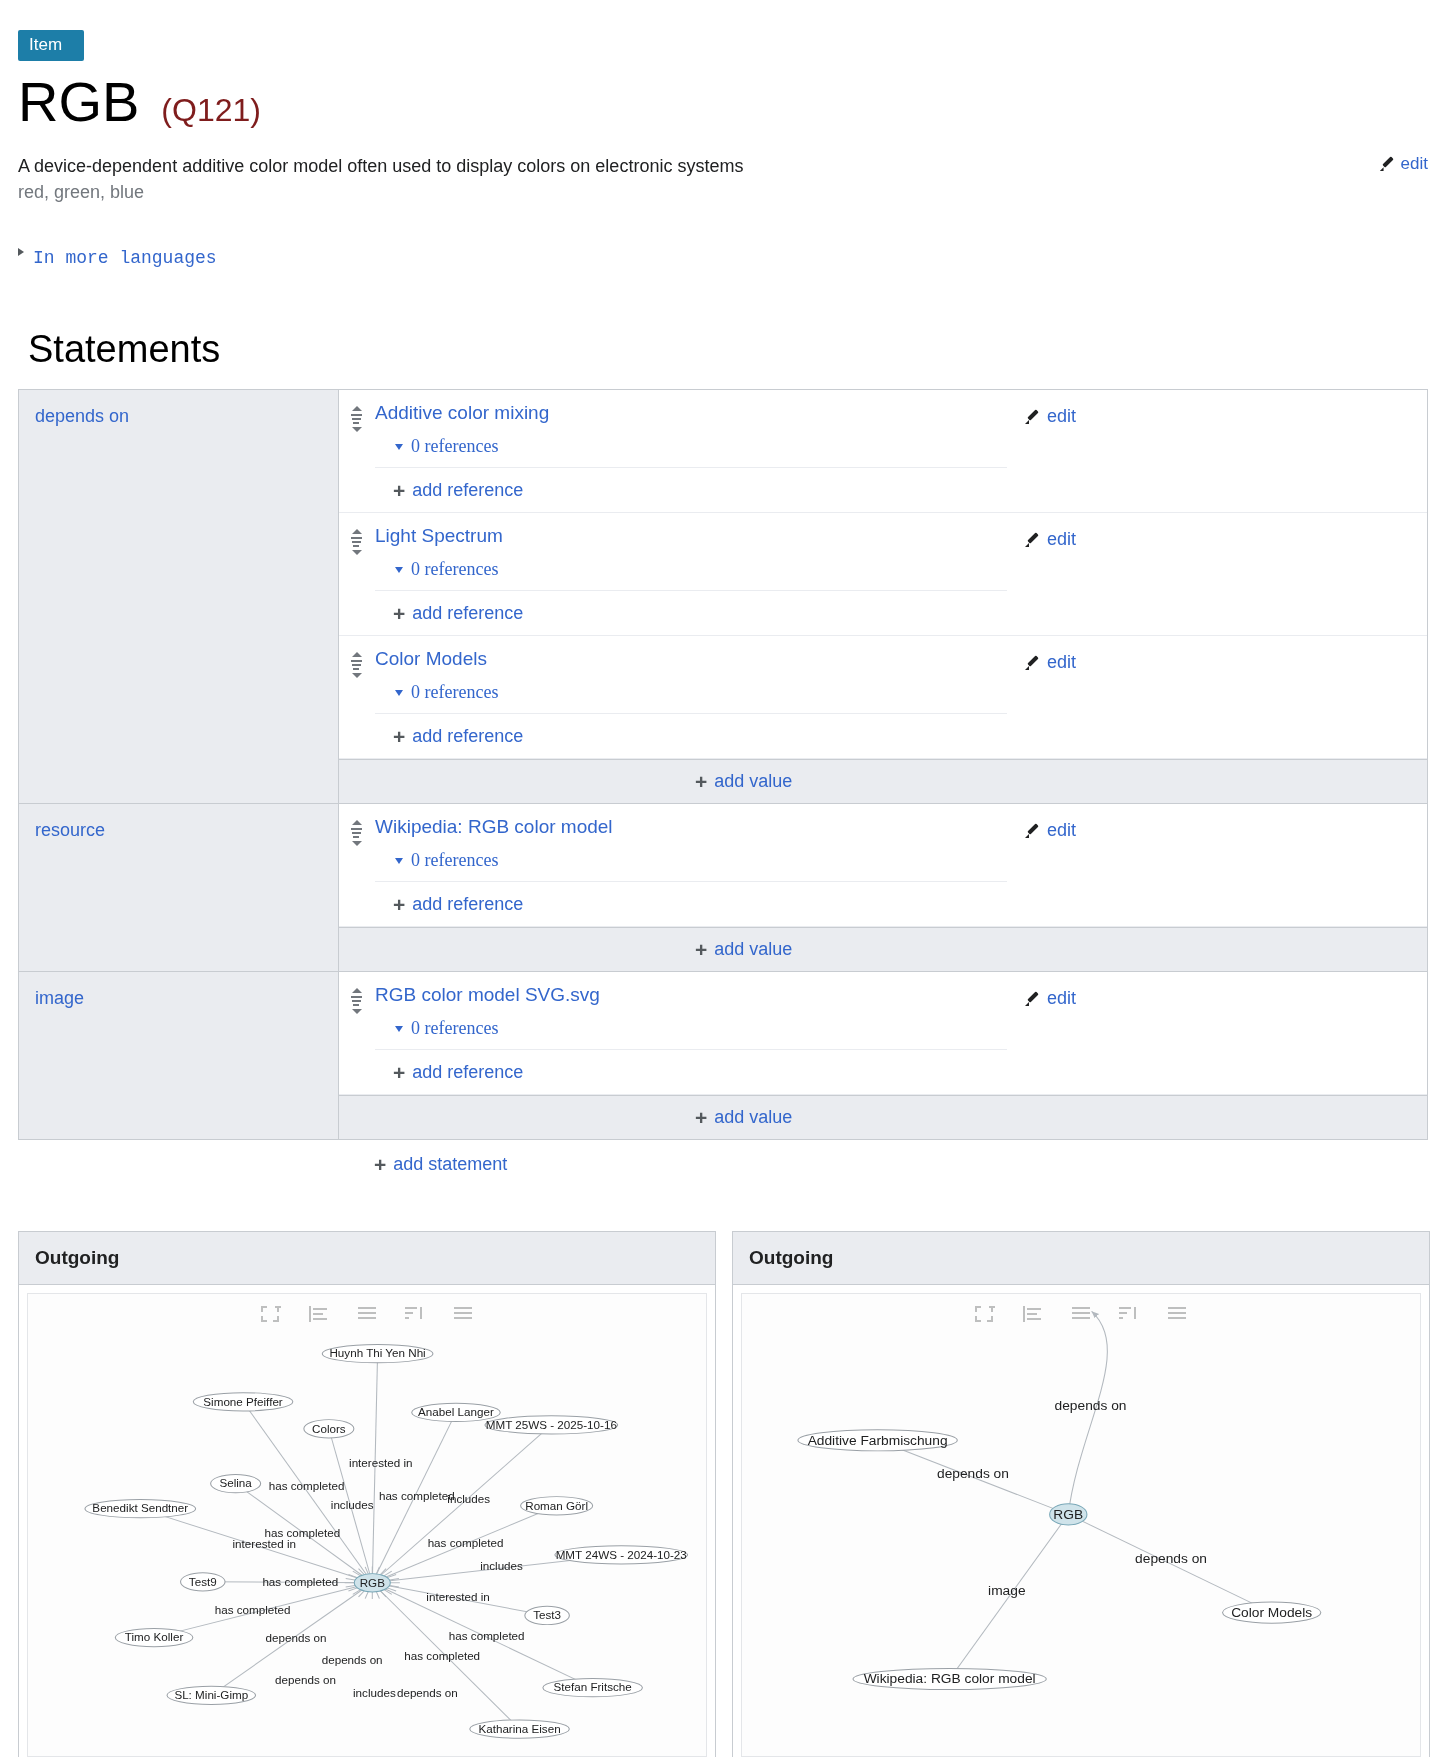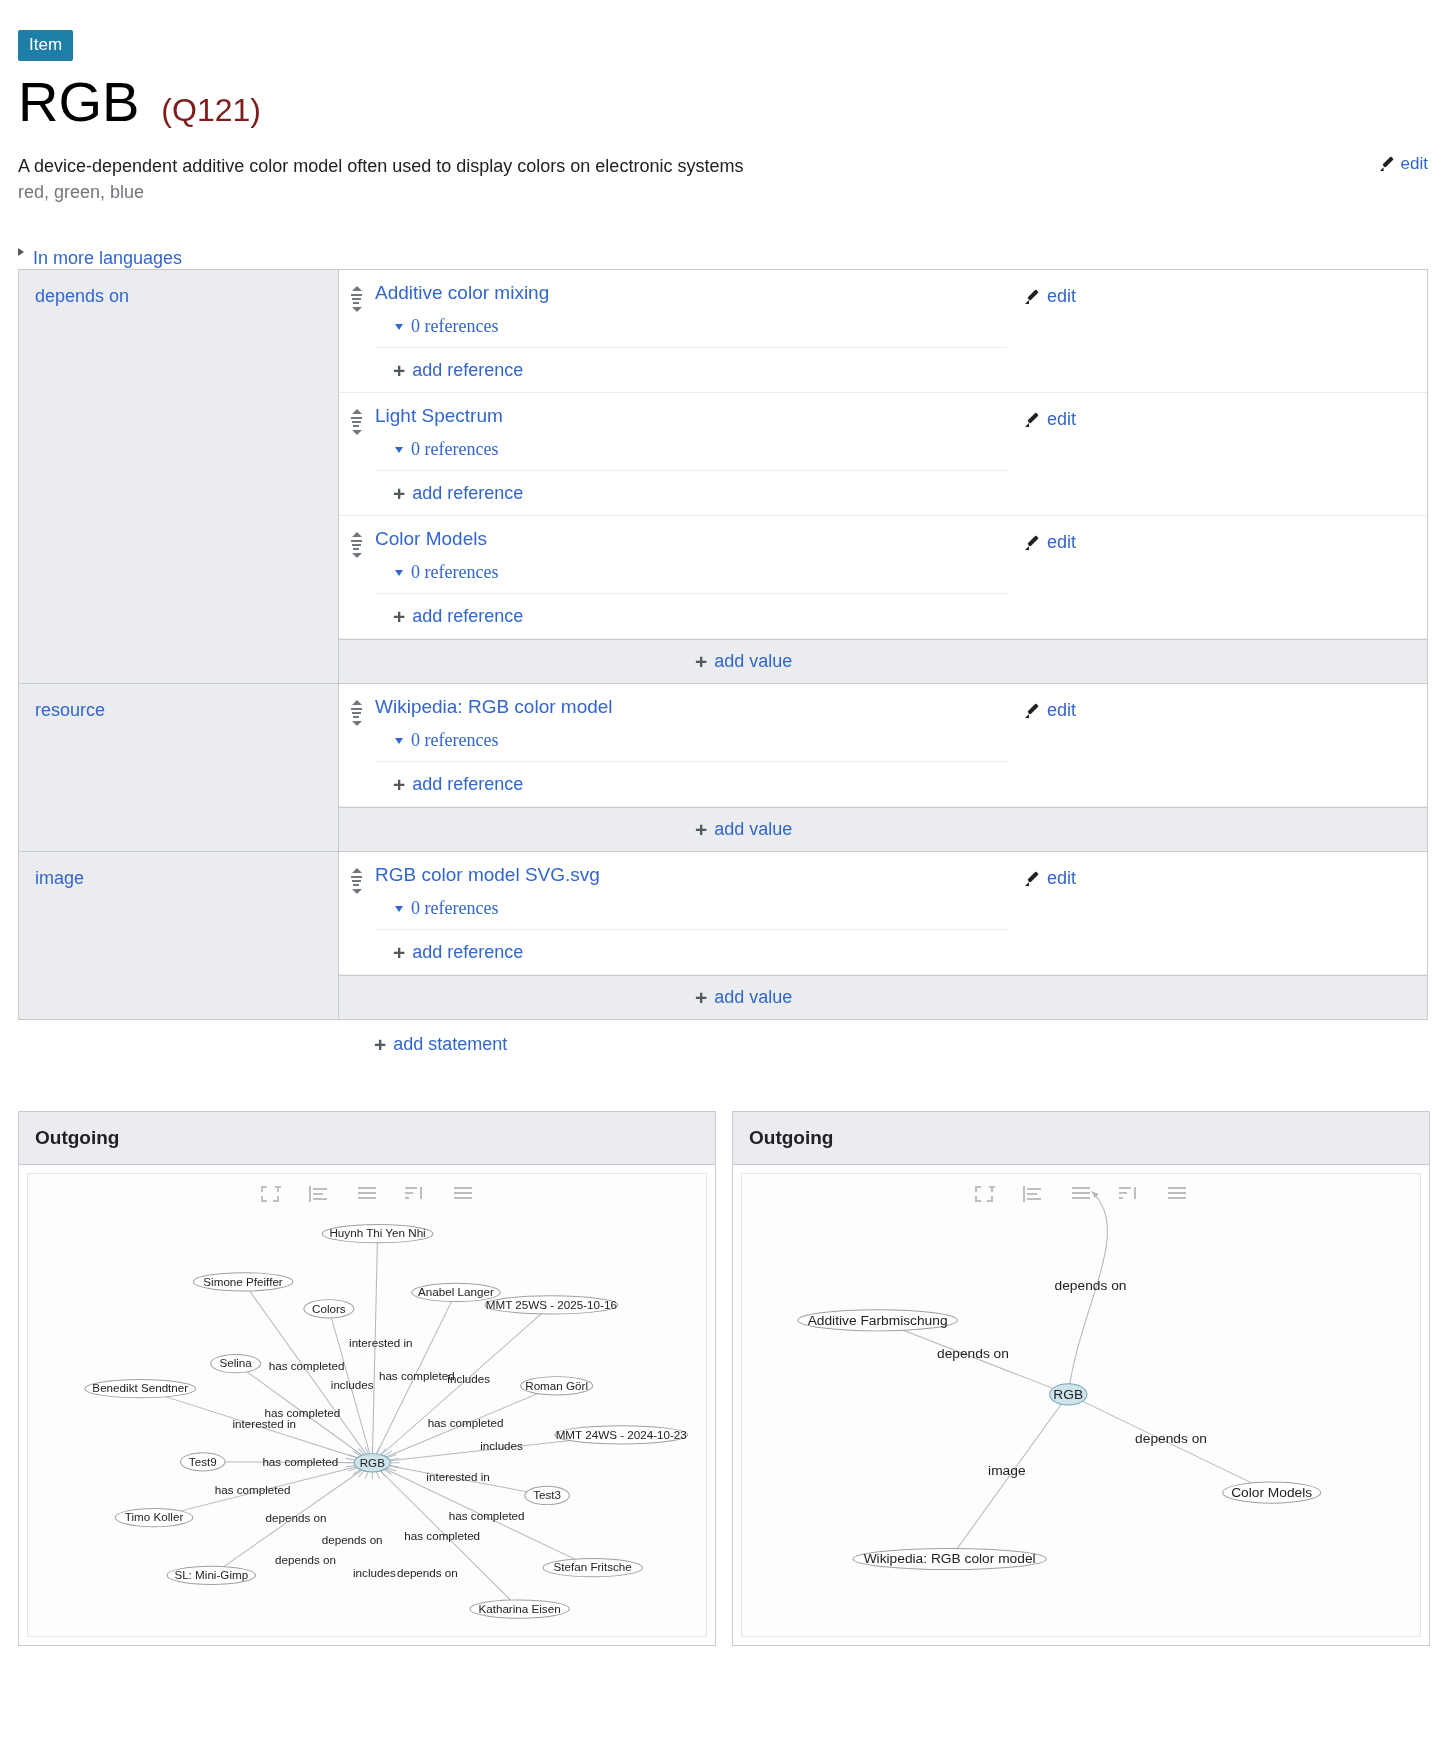--- a/index.html
+++ b/index.html
@@ -15,21 +15,21 @@
     position: relative;
     padding: 0 18px;
   }
 
   
   .item-badge {
     display: inline-block;
     background: #1d7ea8;
     color: #ffffff;
     font-size: 17px;
-    padding: 5px 11px 6px 11px;
+    padding: 5px 22px 6px 11px;
     margin-top: 30px;
     border-radius: 2px;
     text-align: right;
   }
   .title-row {
     display: flex;
     align-items: baseline;
     margin-top: 12px;
   }
   .title-main {
@@ -94,20 +94,21 @@
     background: #202122;
     clip-path: polygon(0 100%, 100% 0, 100% 100%);
   }
   .more-languages {
     margin-top: 45px;
     font-size: 18px;
     color: #3366cc;
     display: flex;
     gap: 9px;
     cursor: pointer;
+    font-family: Liberation Mono, monospace;
   }
   .tri-right {
     width: 0; height: 0;
     border-left: 6px solid #54595d;
     border-top: 4px solid transparent;
     border-bottom: 4px solid transparent;
   }
 
   
   h2.statements {
@@ -329,20 +330,21 @@
       <span class="pencil"></span>
       <span>edit</span>
     </div>
   </div>
 
   <div class="more-languages">
     <span class="tri-right"></span>
     <span>In more languages</span>
   </div>
 
+  <h2 class="statements">Statements</h2>
 
   <div class="stmt-table">
 
     <div class="stmt-group">
       <div class="prop-cell">
         <a>depends on</a>
       </div>
       <div class="values-cell">
 
         <div class="claim">

